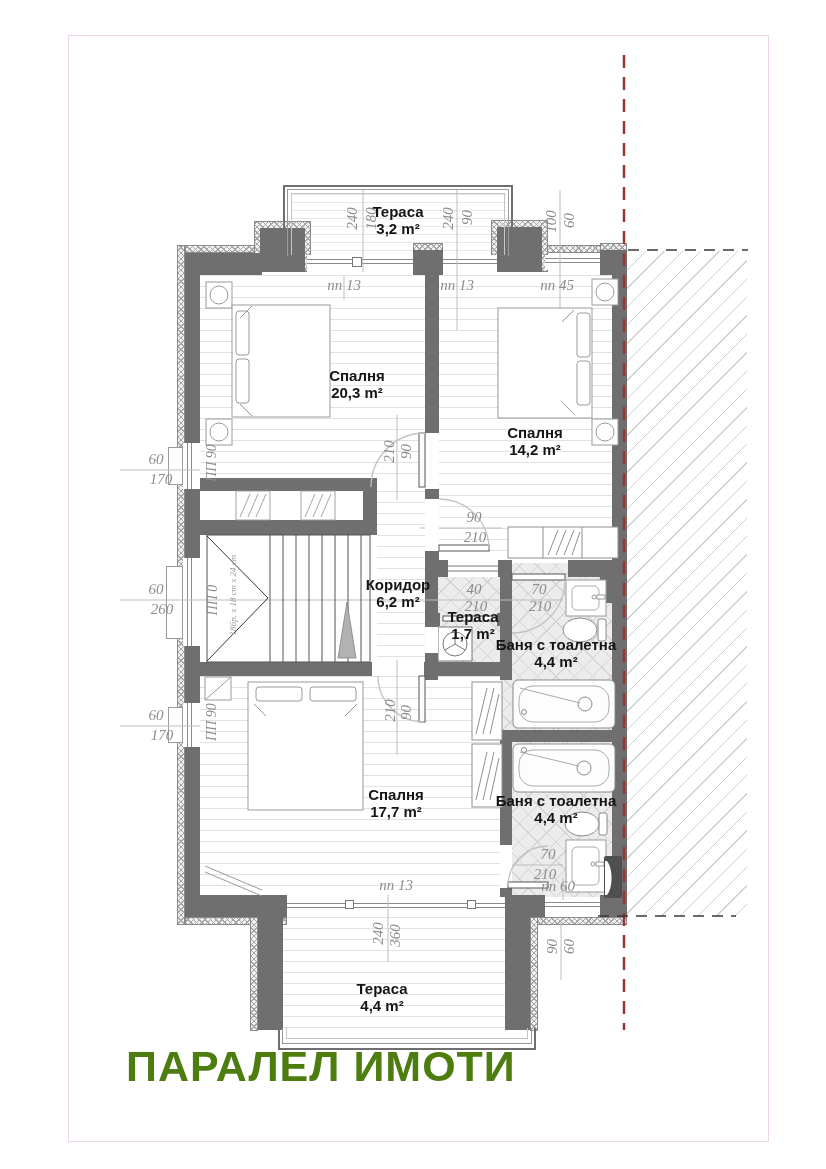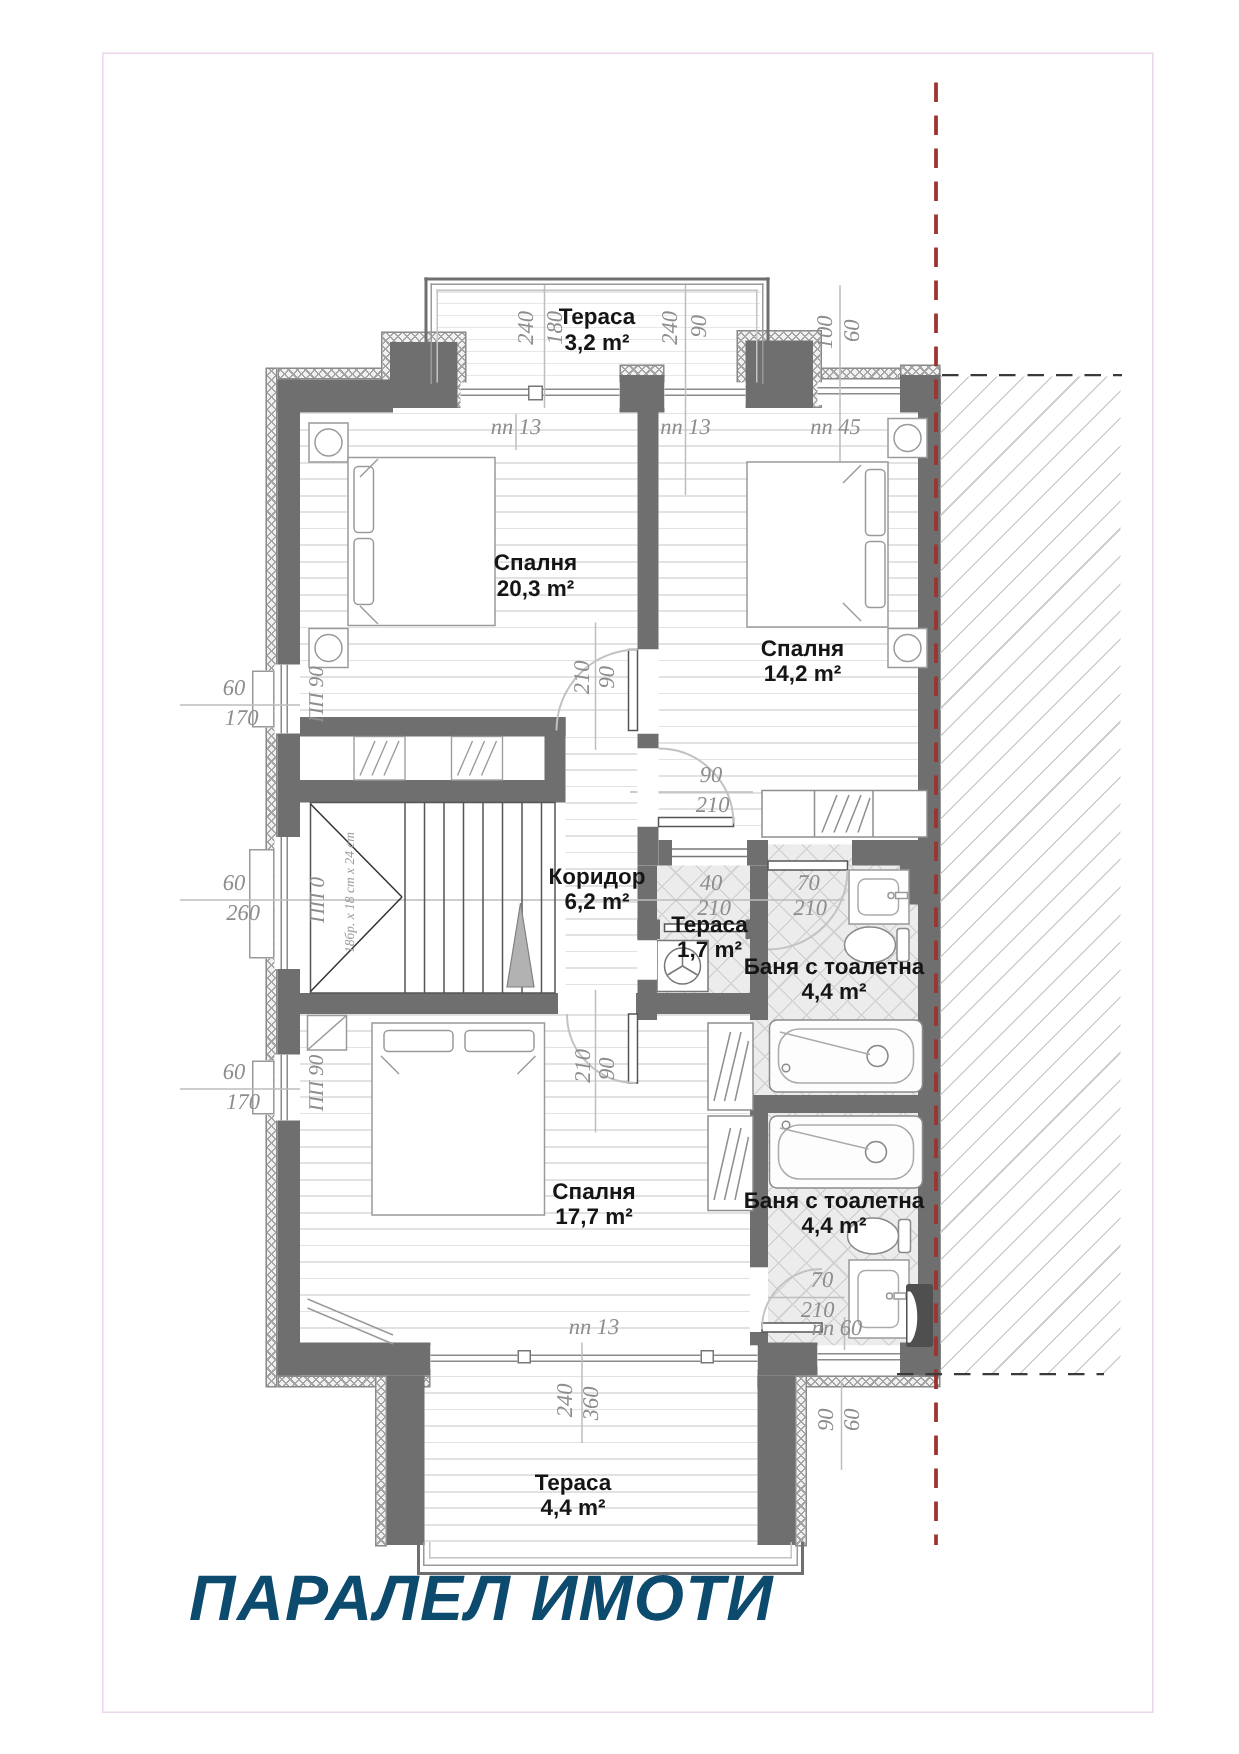--- a/index.html
+++ b/index.html
@@ -398,13 +398,13 @@
 <div class="dim" style="left:557px;top:277px;">пп 45</div>
 <div class="dim" style="left:396px;top:877px;">пп 13</div>
 <div class="dim" style="left:558px;top:878px;">пп 60</div>
 
 <div class="rot" style="left:192px;top:455px;font-size:14px;">ПП 90</div>
 <div class="rot" style="left:193px;top:592px;font-size:14px;">ПП 0</div>
 <div class="rot" style="left:192px;top:714px;font-size:14px;">ПП 90</div>
 
 <div class="rot" style="left:168px;top:590px;width:130px;font-size:9px;color:#9a9a9a;">18бр. x 18 cm x 24 cm</div>
 
-<div class="watermark" style="color: #0c4a6e; font-style: italic;">ПАРАЛЕЛ ИМОТИ</div>
+<div class="watermark" style="color: #4d7c0f;">ПАРАЛЕЛ ИМОТИ</div>
 
 </body></html>

